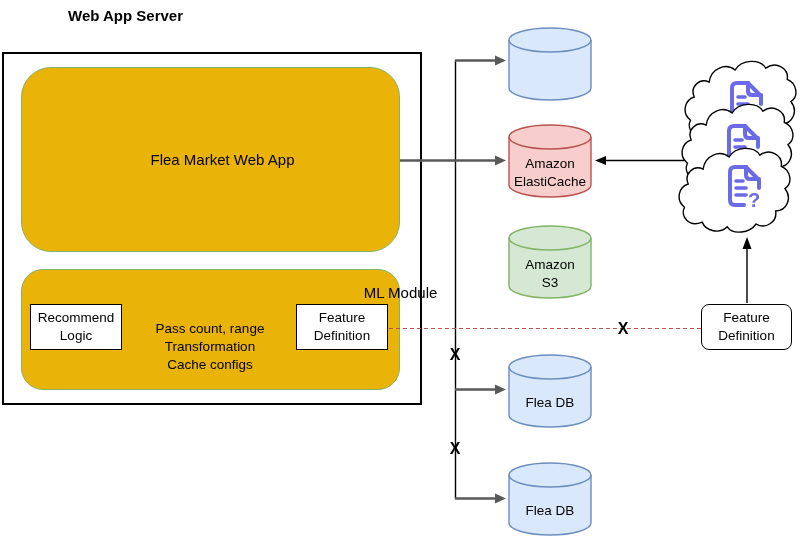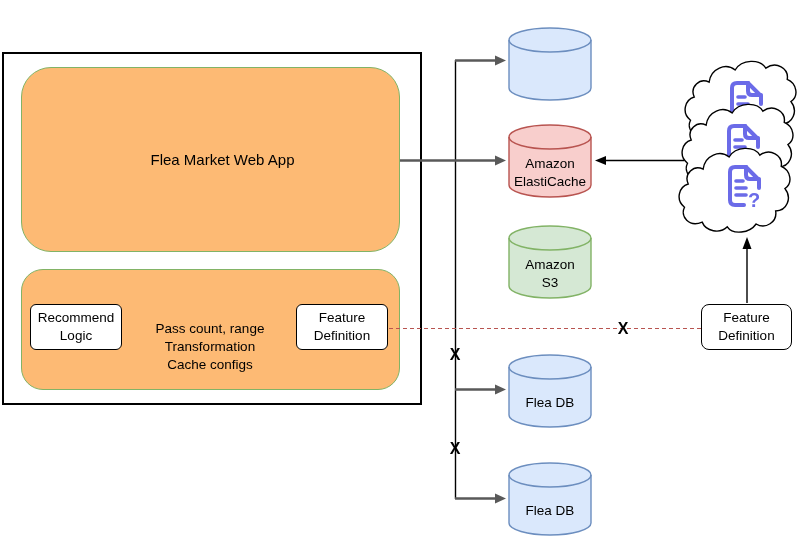--- a/index.html
+++ b/index.html
@@ -4,29 +4,29 @@
 <style>
   html,body{margin:0;padding:0;}
   body{font-family:"Liberation Sans","DejaVu Sans",sans-serif;background:#ffffff;}
   #canvas{position:relative;width:801px;height:538px;background:#ffffff;overflow:hidden;}
 
   .abs{position:absolute;}
   .diagram-title{left:68px;top:7px;font-size:15px;font-weight:bold;color:#000;}
 
   .server-box{left:2px;top:52px;width:416px;height:349px;border:2px solid #000;background:#fff;}
 
-  .green-box{background:#fdba74;border:1.5px solid #82b366;box-sizing:border-box;padding-left:24px;}
+  .green-box{background:#eab308;border:1.5px solid #82b366;box-sizing:border-box;padding-left:24px;}
   .webapp-box{left:21px;top:67px;width:379px;height:185px;border-radius:30px;
               display:flex;align-items:center;justify-content:center;}
   .webapp-label{font-size:15px;color:#000;}
 
   .ml-box{left:21px;top:269px;width:379px;height:121px;border-radius:22px;}
   .ml-title{left:0;right:0;top:284px;text-align:center;font-size:15px;color:#000;}
 
-  .white-node{background:#fff;border:1.5px solid #000;box-sizing:border-box;border-radius:6px;
+  .white-node{background:#fff;border:1.5px solid #000;box-sizing:border-box;border-radius:0;
               display:flex;align-items:center;justify-content:center;text-align:center;
               font-size:13.5px;line-height:1.3;color:#000;}
   .rec-box{left:30px;top:304px;width:92px;height:46px;}
   .featdef-box{left:296px;top:304px;width:92px;height:46px;}
   .ext-featdef-box{left:701px;top:304px;width:91px;height:46px;border-radius:8px;}
 
   .ml-notes{left:120px;top:320px;width:180px;text-align:center;font-size:13.5px;
             line-height:18px;color:#000;white-space:pre-line;}
 
   .db{position:absolute;width:88px;height:78px;}
@@ -38,28 +38,30 @@
   .x-marker{position:absolute;transform:translate(-50%,-50%);font-size:16px;
             font-weight:bold;color:#000;line-height:1;}
 
   #overlay{position:absolute;left:0;top:0;pointer-events:none;}
 </style>
 </head>
 <body>
 
 <div id="canvas">
 
+  <div class="abs diagram-title">Web App Server</div>
 
   <div class="abs server-box"></div>
 
   <div class="abs green-box webapp-box">
     <span class="webapp-label">Flea Market Web App</span>
   </div>
 
   <div class="abs green-box ml-box"></div>
+  <div class="abs ml-title">ML Module</div>
   <div class="abs white-node rec-box">
     <span>Recommend Logic</span>
   </div>
   <div class="abs ml-notes">Pass count, range
 Transformation
 Cache configs</div>
   <div class="abs white-node featdef-box">
     <span>Feature Definition</span>
   </div>
 

